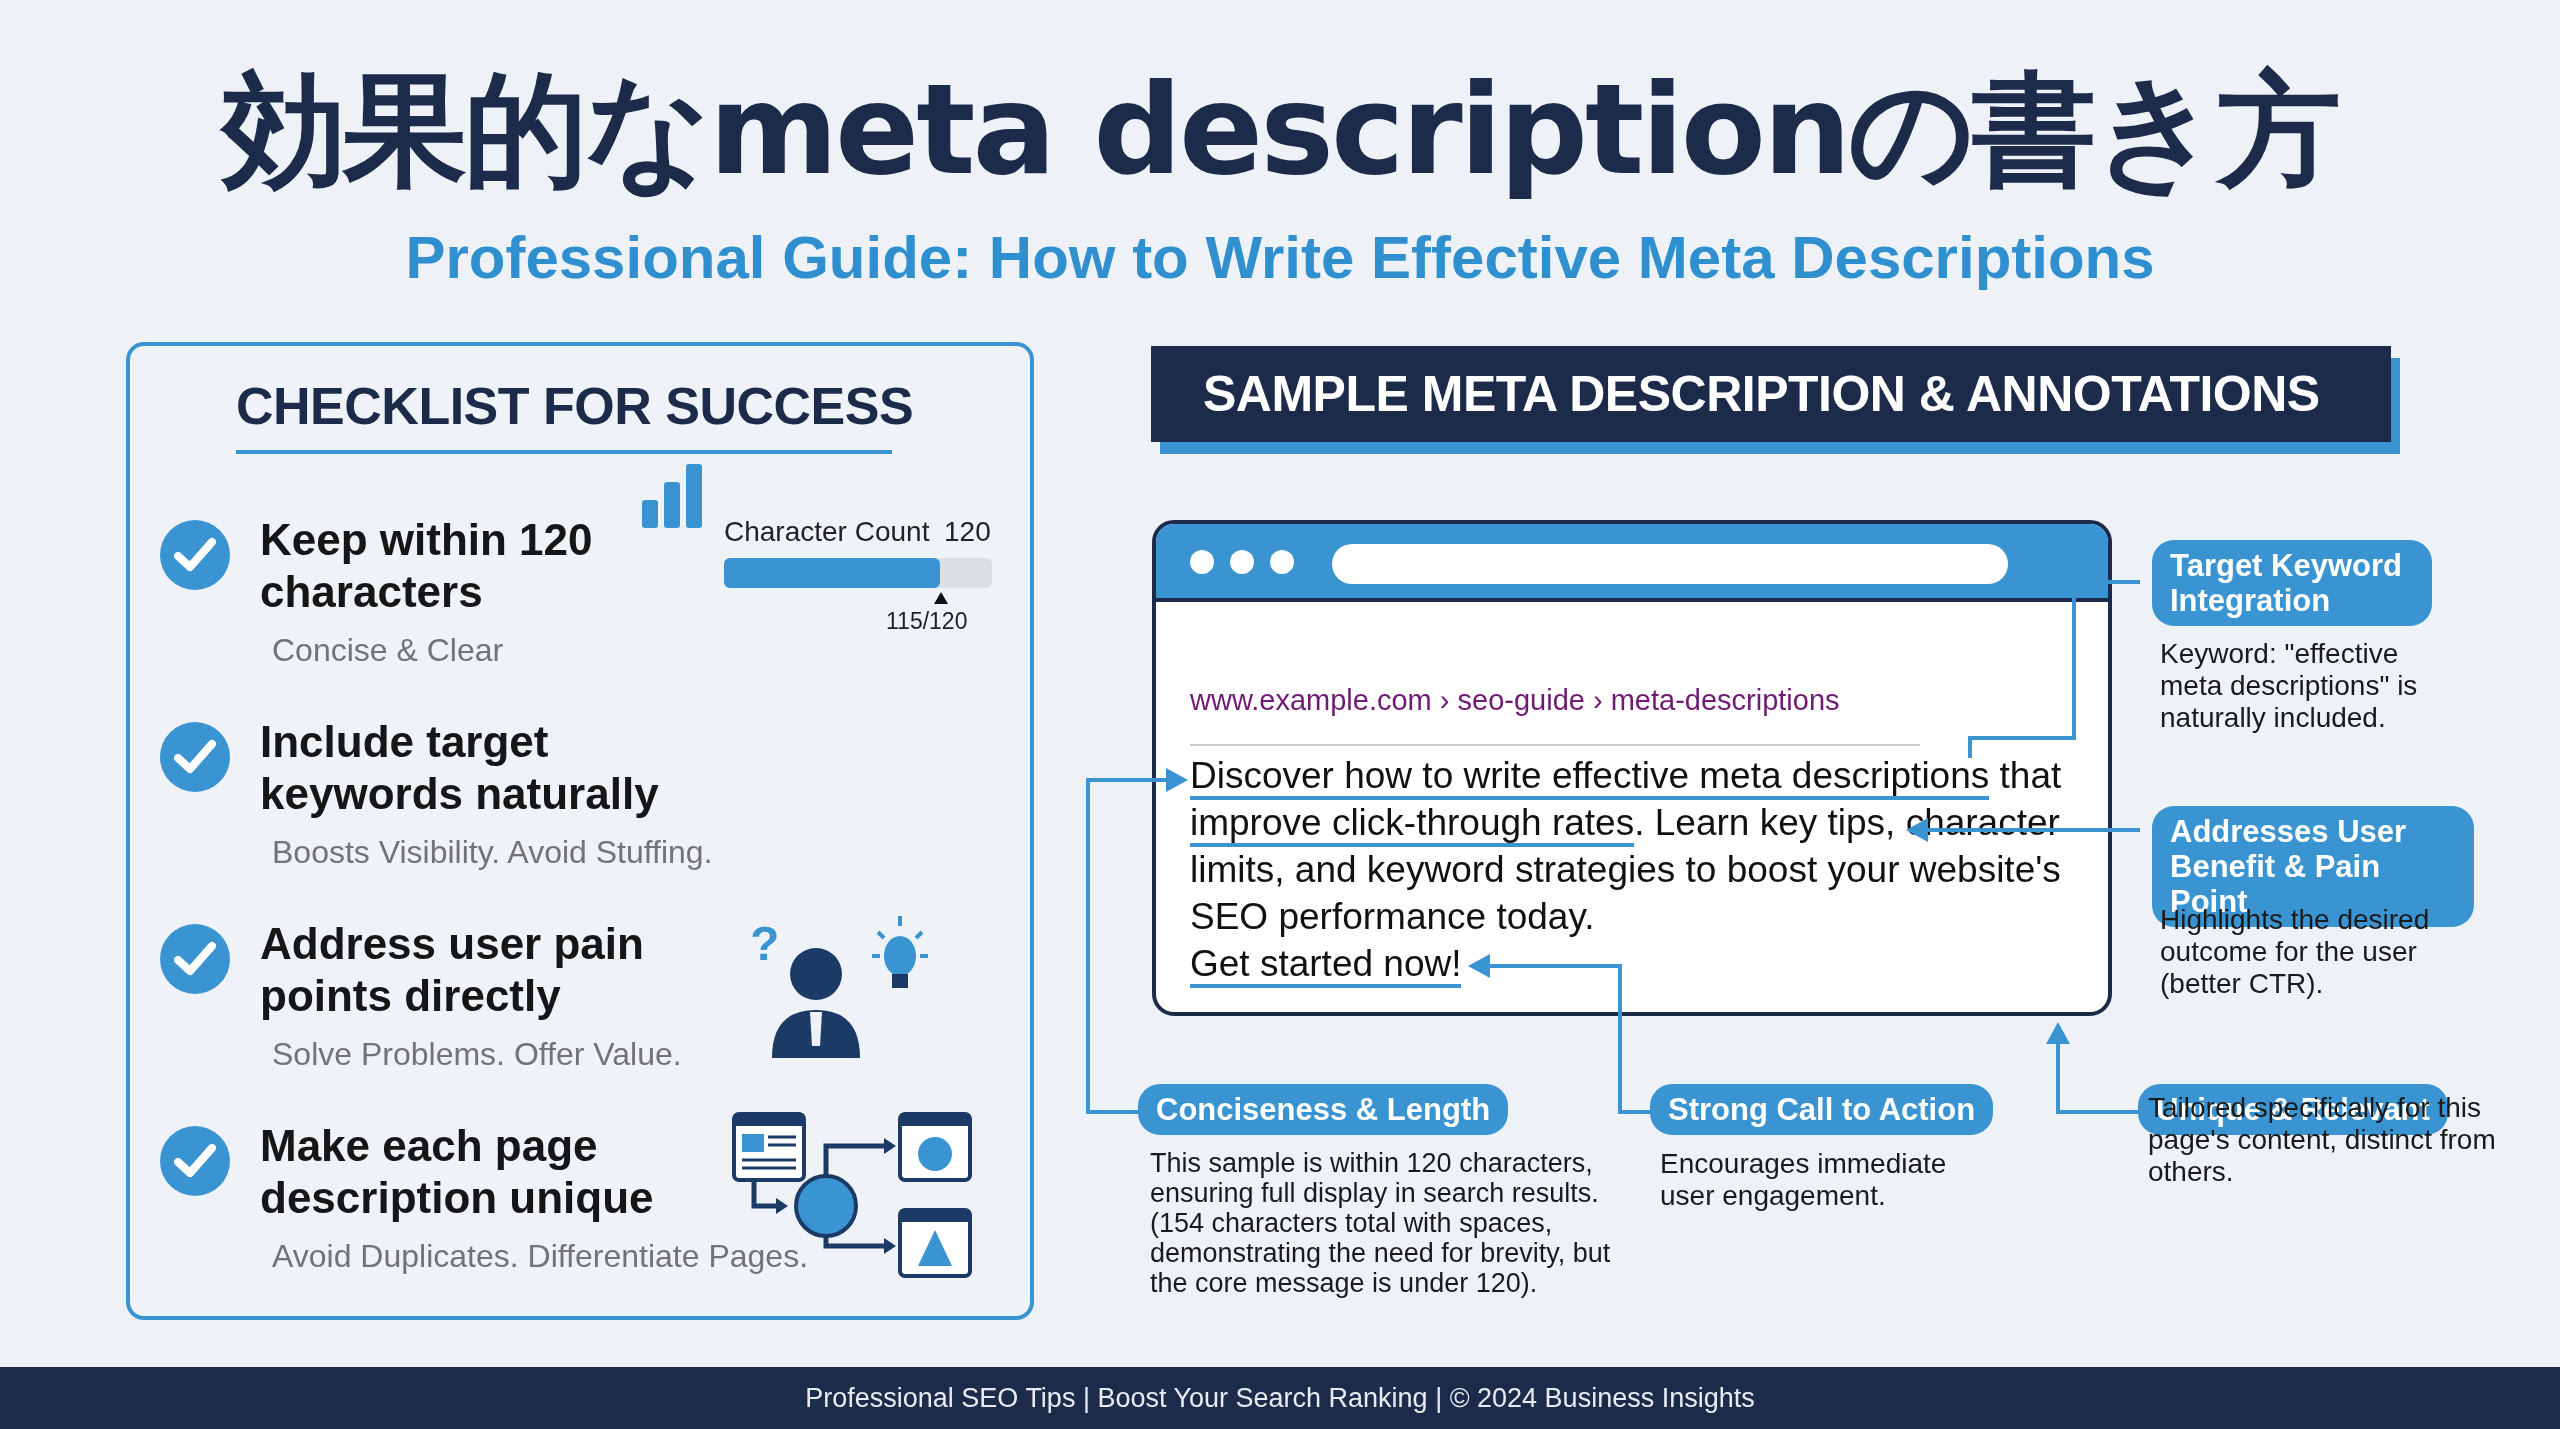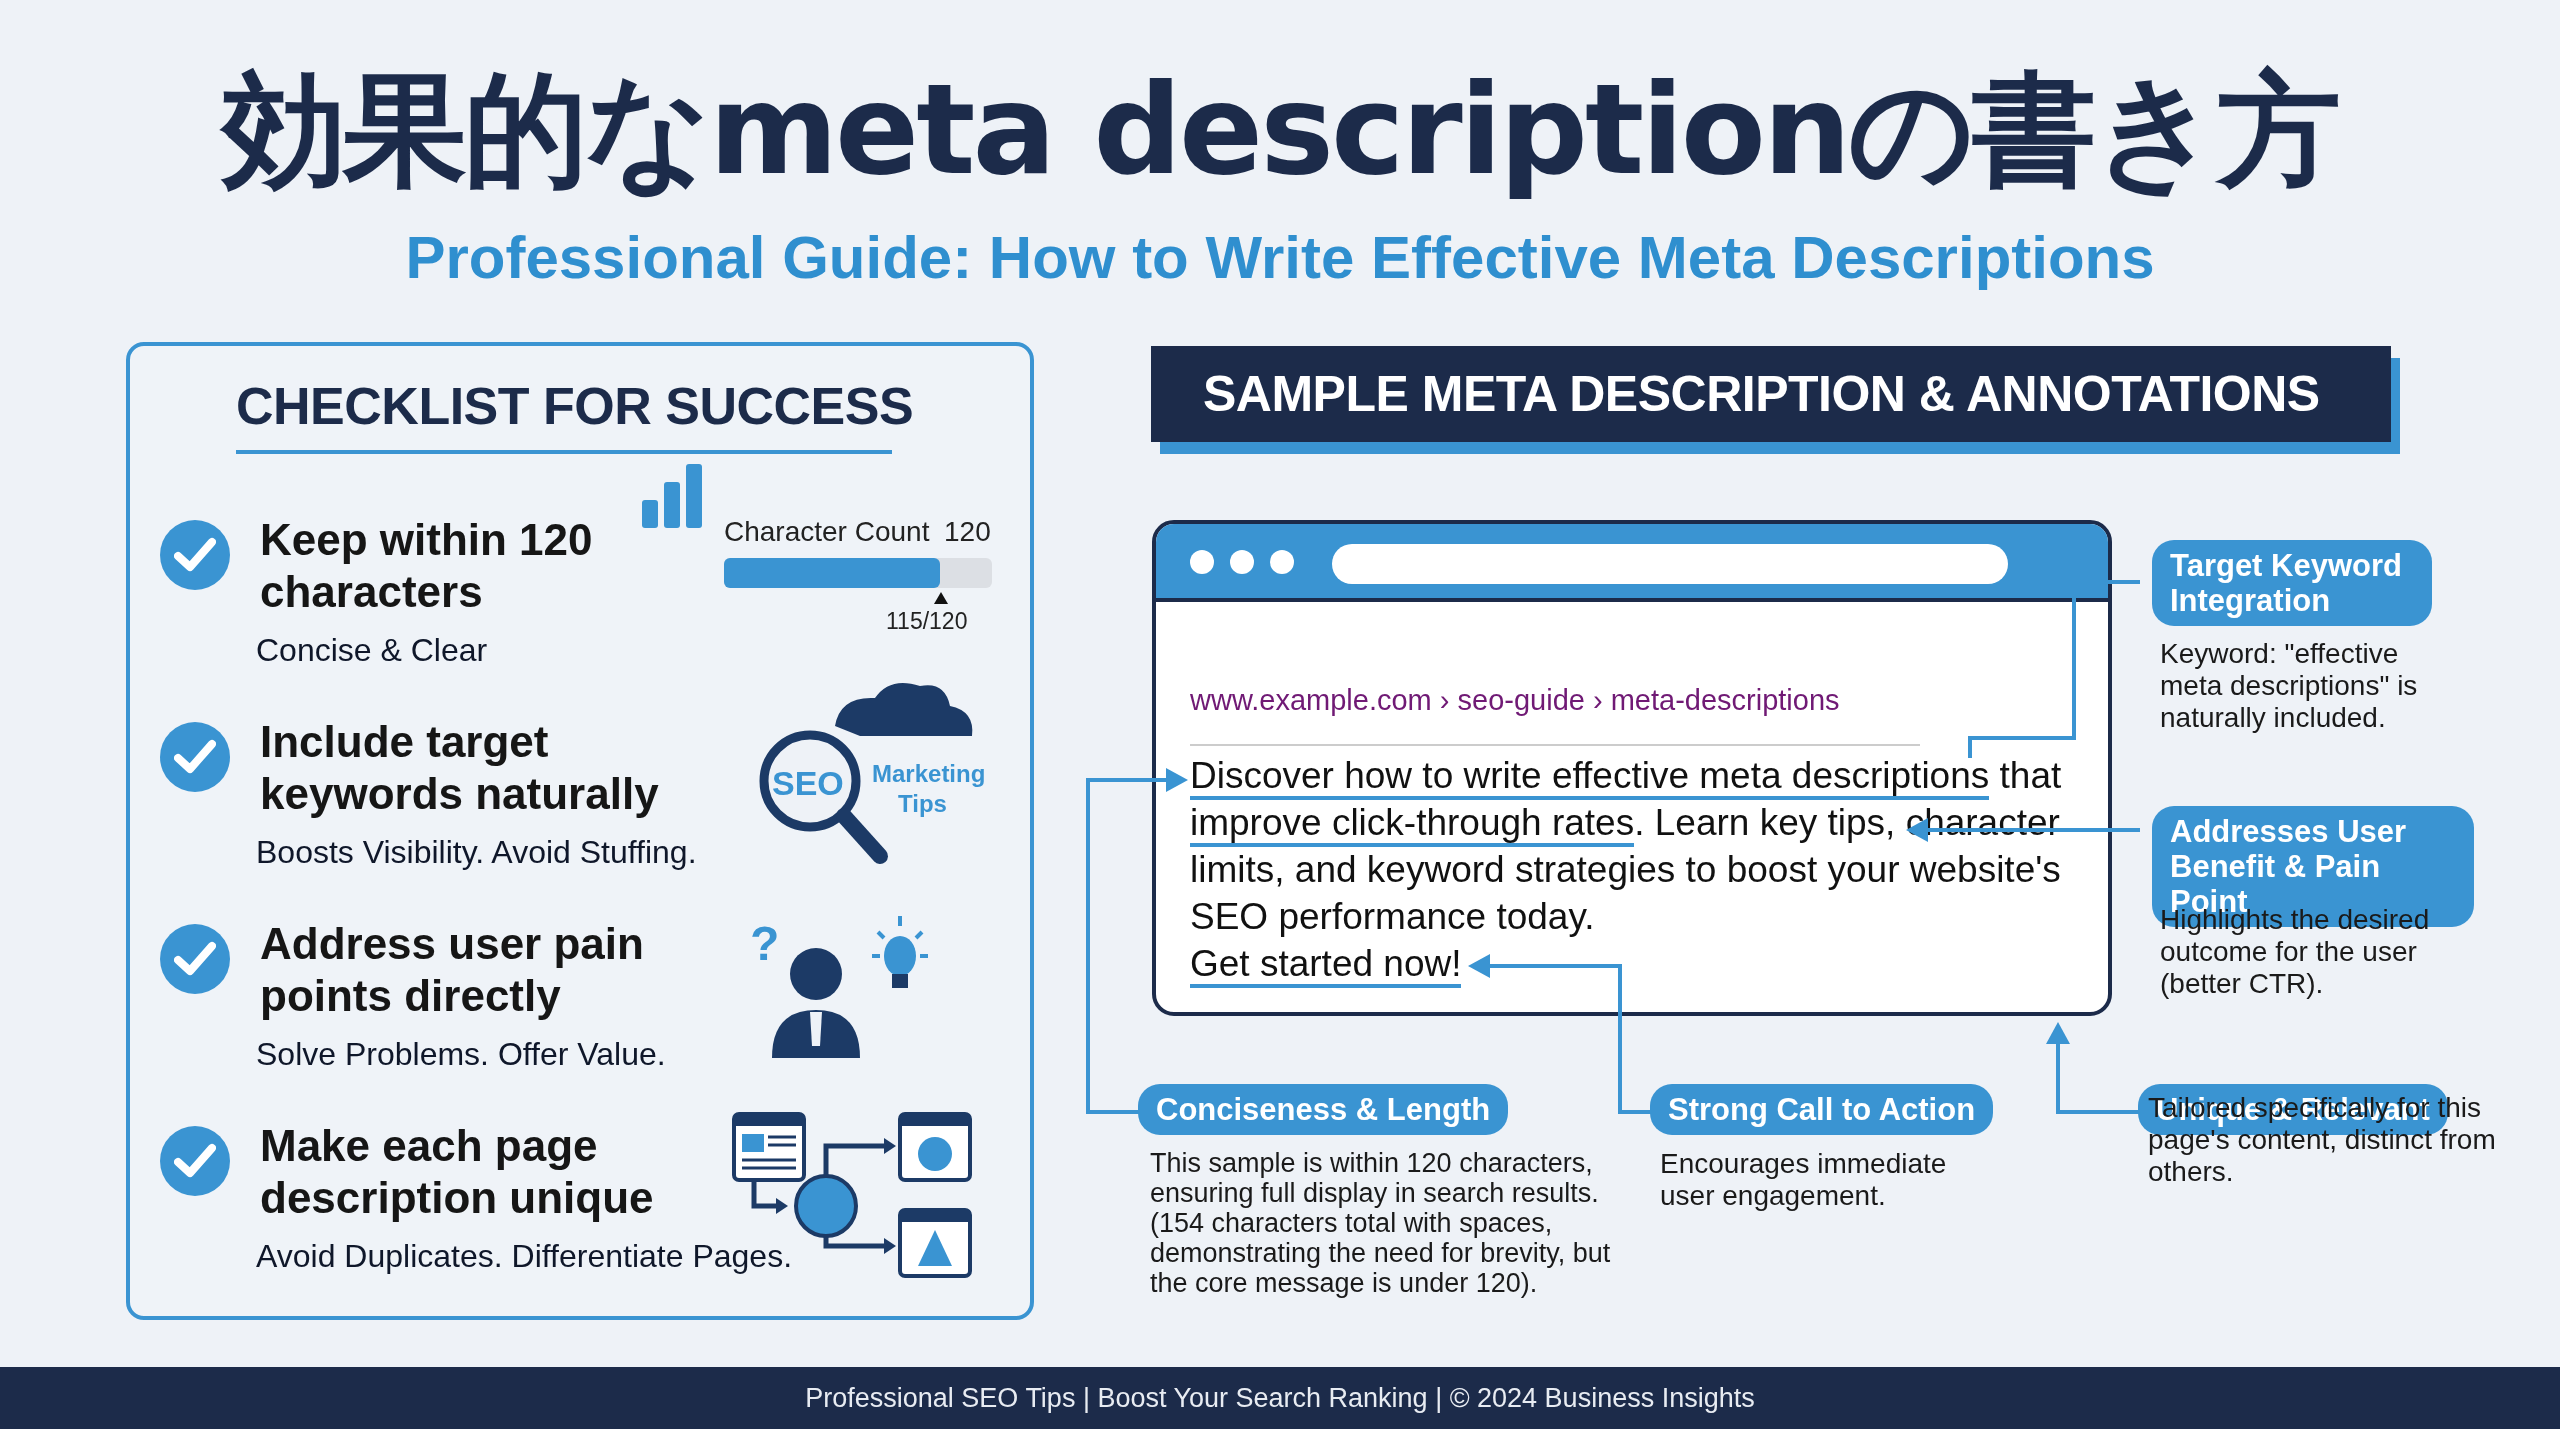--- a/index.html
+++ b/index.html
@@ -39,21 +39,21 @@
   .check {
     position: absolute; left: 0; top: 6px; width: 70px; height: 70px; border-radius: 50%;
     background: #3a94d2;
   }
   .check svg { position: absolute; left: 14px; top: 16px; }
   .item-title {
     position: absolute; left: 100px; top: 0; width: 440px;
     font-weight: 700; font-size: 44px; line-height: 52px; color: #161616;
   }
   .item-sub {
-    position: absolute; left: 96px; font-size: 32px; color: #0f172a; white-space: nowrap;
+    position: absolute; left: 112px; font-size: 32px; color: #737373; white-space: nowrap;
   }
 
   
   .cc-label { position: absolute; left: 594px; top: 170px; font-size: 28px; color: #222; }
   .cc-max { position: absolute; left: 814px; top: 170px; font-size: 28px; color: #222; }
   .cc-track {
     position: absolute; left: 594px; top: 212px; width: 268px; height: 30px;
     background: #dcdfe4; border-radius: 6px;
   }
   .cc-fill { position: absolute; left: 0; top: 0; height: 30px; background: #3a94d2; border-radius: 6px; }
@@ -135,30 +135,20 @@
   <div class="cc-value">115/120</div>
 
   <div class="item" style="top:370px;height:170px;">
     <div class="check">
       <svg width="42" height="38" viewBox="0 0 42 38">
           <path d="M4 20 L16 31 L38 6" stroke="#fff" stroke-width="8" fill="none" stroke-linecap="round" stroke-linejoin="round"></path>
         </svg>
     </div>
     <div class="item-title">Include target keywords naturally</div>
     <div class="item-sub" style="top:118px;">Boosts Visibility. Avoid Stuffing.</div>
-  </div>
-  <div class="abs" style="left:610px;top:330px;width:260px;height:200px;">
-    <svg width="260" height="200" viewBox="0 0 260 200">
-      <path d="M95 50 Q100 20 135 22 Q150 0 180 10 Q205 5 210 30 Q235 35 232 60 L120 60 Z" fill="#1c3a66"></path>
-      <circle cx="70" cy="105" r="46" fill="#eef2f7" stroke="#1c3a66" stroke-width="9"></circle>
-      <line x1="104" y1="140" x2="140" y2="180" stroke="#1c3a66" stroke-width="16" stroke-linecap="round"></line>
-    </svg>
-    <div class="abs" style="left:32px;top:88px;font-weight:700;font-size:34px;color:#3a94d2;">SEO</div>
-    <div class="abs" style="left:132px;top:84px;font-weight:700;font-size:24px;color:#3a94d2;">Marketing</div>
-    <div class="abs" style="left:158px;top:114px;font-weight:700;font-size:24px;color:#3a94d2;">Tips</div>
   </div>
 
   <div class="item" style="top:572px;height:170px;">
     <div class="check">
       <svg width="42" height="38" viewBox="0 0 42 38">
           <path d="M4 20 L16 31 L38 6" stroke="#fff" stroke-width="8" fill="none" stroke-linecap="round" stroke-linejoin="round"></path>
         </svg>
     </div>
     <div class="item-title">Address user pain points directly</div>
     <div class="item-sub" style="top:118px;">Solve Problems. Offer Value.</div>

